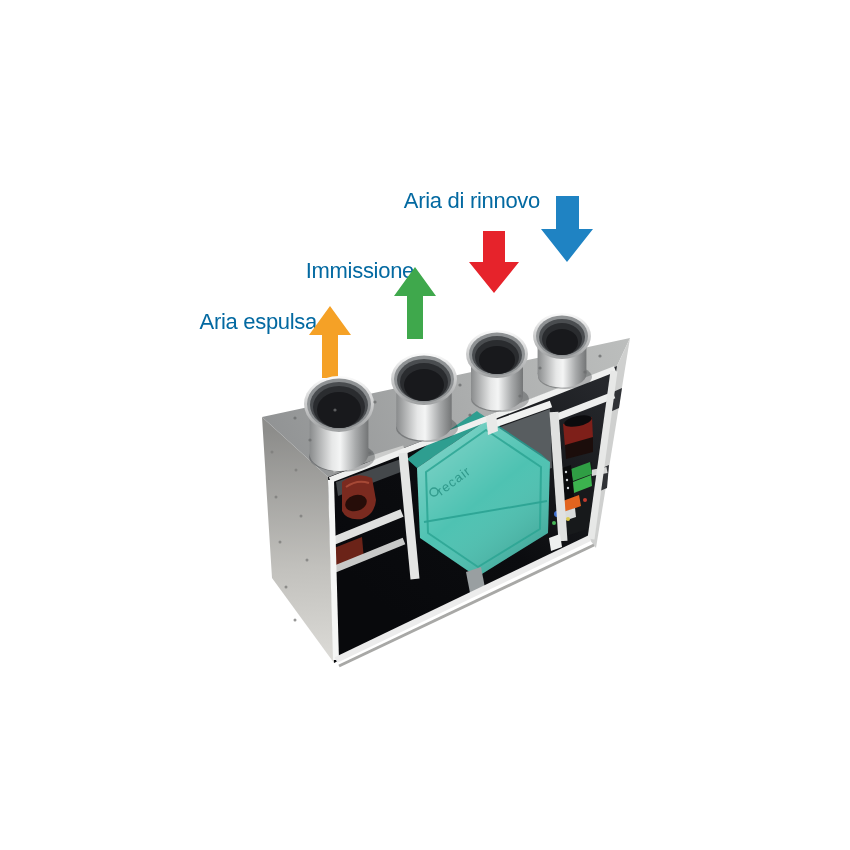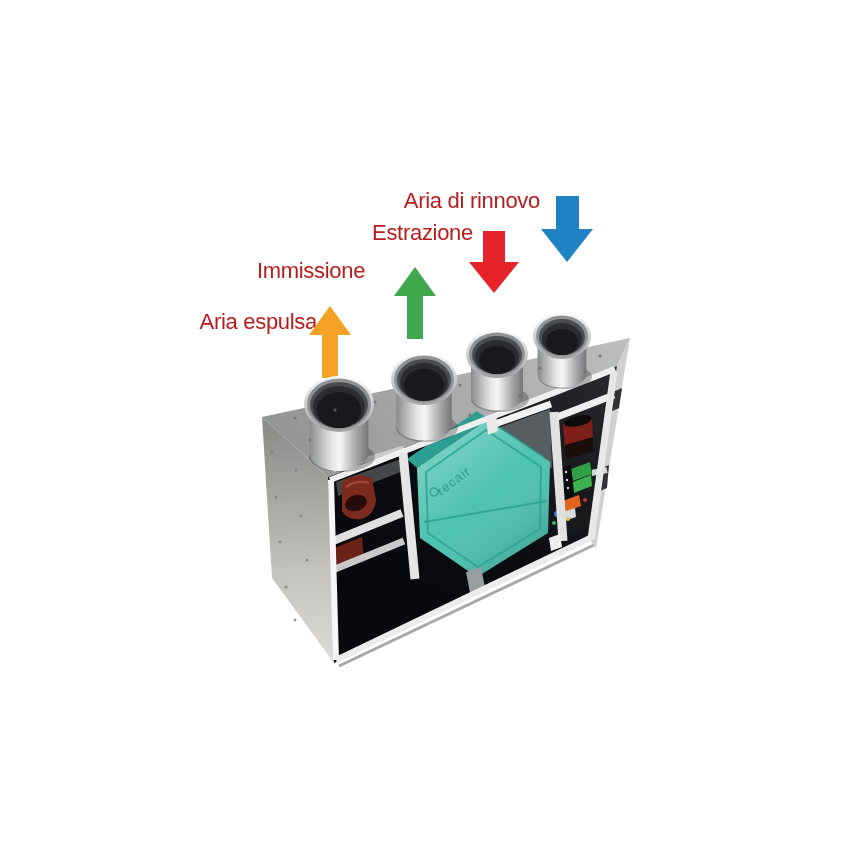--- a/index.html
+++ b/index.html
@@ -2,41 +2,40 @@
 <html><head>
 <meta charset="utf-8">
 <style>
   html,body{margin:0;padding:0;background:#ffffff;}
   .stage{
     position:relative;width:850px;height:850px;background:#ffffff;
     overflow:hidden;font-family:"Liberation Sans",sans-serif;
   }
   .annotation-label{
     position:absolute;text-align:right;font-size:22px;line-height:26px;
-    color:#b91c1c;letter-spacing:-0.3px;white-space:nowrap;
+    color:#0369a1;letter-spacing:-0.3px;white-space:nowrap;
   }
   .arrow{position:absolute;}
   .unit-svg{position:absolute;left:0;top:0;}
 </style>
 </head>
 <body>
 
 <div class="stage">
 
   <div class="annotation-label" style="left:130px;top:309px;width:187px;">Aria espulsa</div>
   <svg class="arrow" style="left:309px;top:306px;" width="42" height="72" viewBox="0 0 42 72">
     <polygon points="21,0 42,29 29,29 29,72 13,72 13,29 0,29" fill="#F5A126"></polygon>
   </svg>
 
-  <div class="annotation-label" style="left:220px;top:258px;width:182px;text-align:center;">Immissione</div>
+  <div class="annotation-label" style="left:232px;top:258px;width:182px;">Immissione</div>
   <svg class="arrow" style="left:394px;top:267px;" width="42" height="72" viewBox="0 0 42 72">
     <polygon points="21,0 42,29 29,29 29,72 13,72 13,29 0,29" fill="#3FA84C"></polygon>
   </svg>
 
-  <div class="annotation-label" style="left:290px;top:220px;width:183px;">Estrazione</div>
   <svg class="arrow" style="left:469px;top:231px;" width="50" height="62" viewBox="0 0 50 62">
     <polygon points="14,0 36,0 36,31 50,31 25,62 0,31 14,31" fill="#E6232B"></polygon>
   </svg>
 
   <div class="annotation-label" style="left:350px;top:188px;width:190px;">Aria di rinnovo</div>
   <svg class="arrow" style="left:541px;top:196px;" width="52" height="66" viewBox="0 0 52 66">
     <polygon points="15,0 38,0 38,33 52,33 26,66 0,33 15,33" fill="#1F83C3"></polygon>
   </svg>
 
   <svg class="unit-svg" width="850" height="850" viewBox="0 0 850 850">

